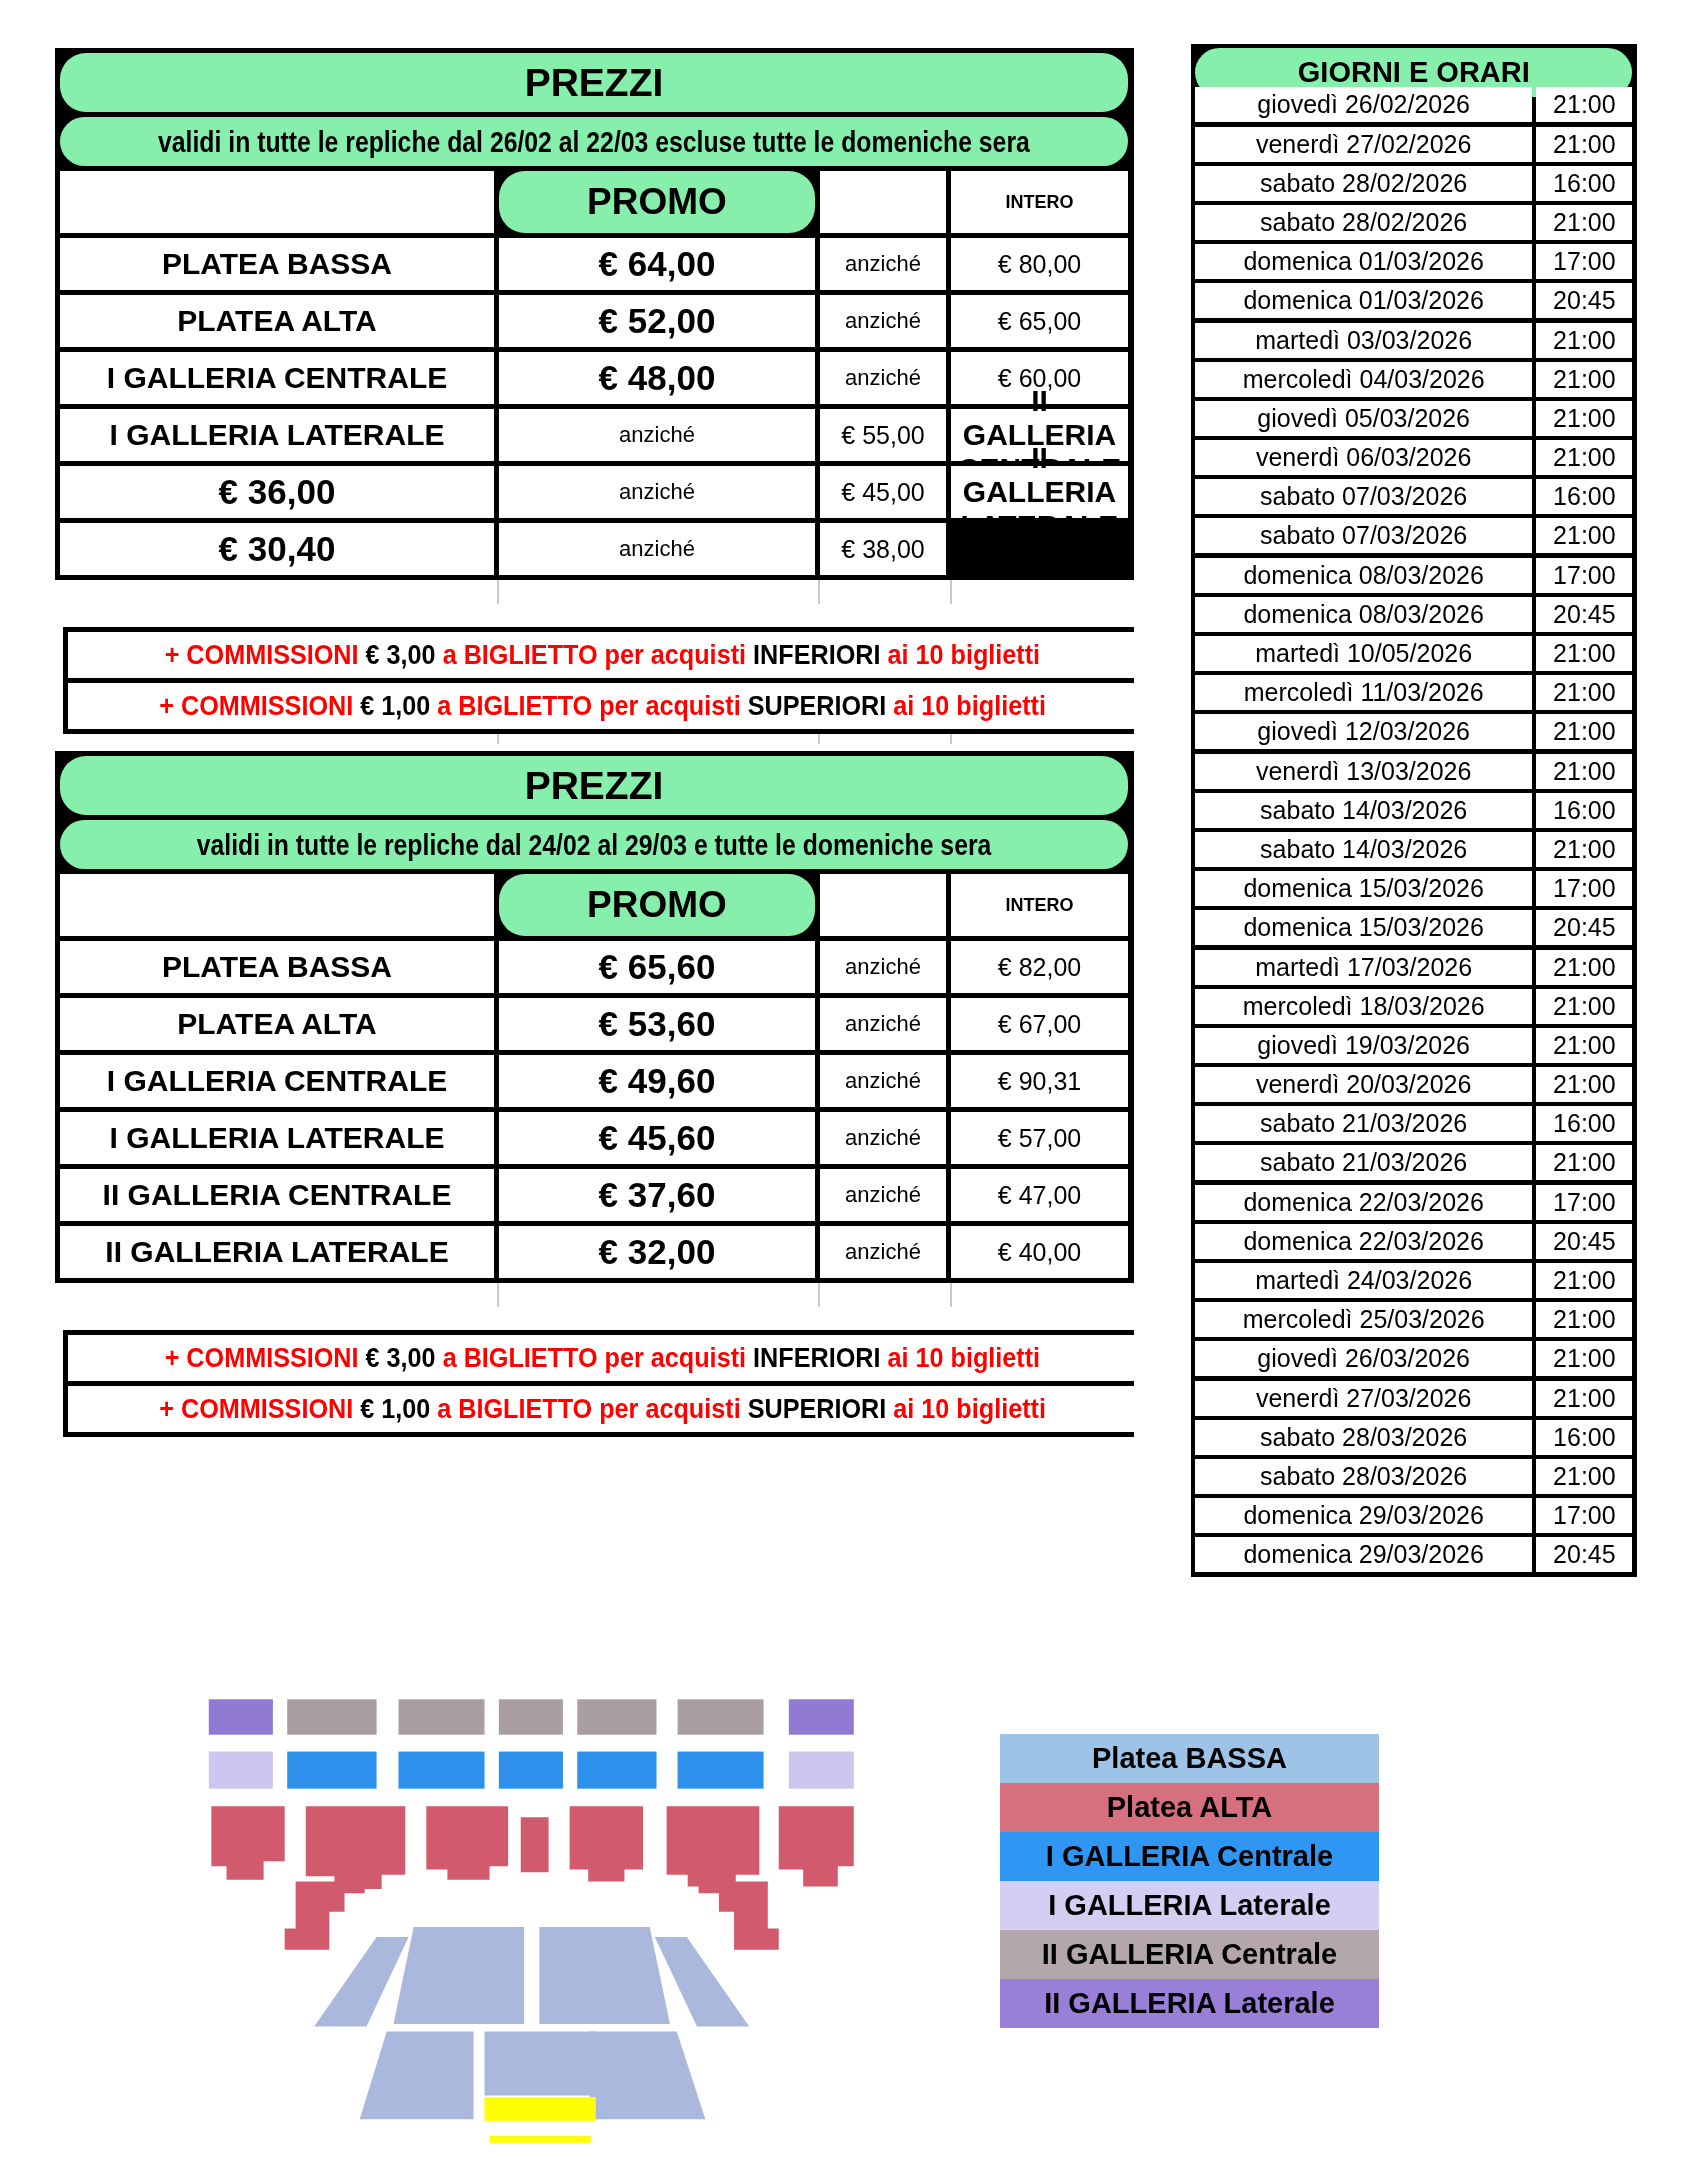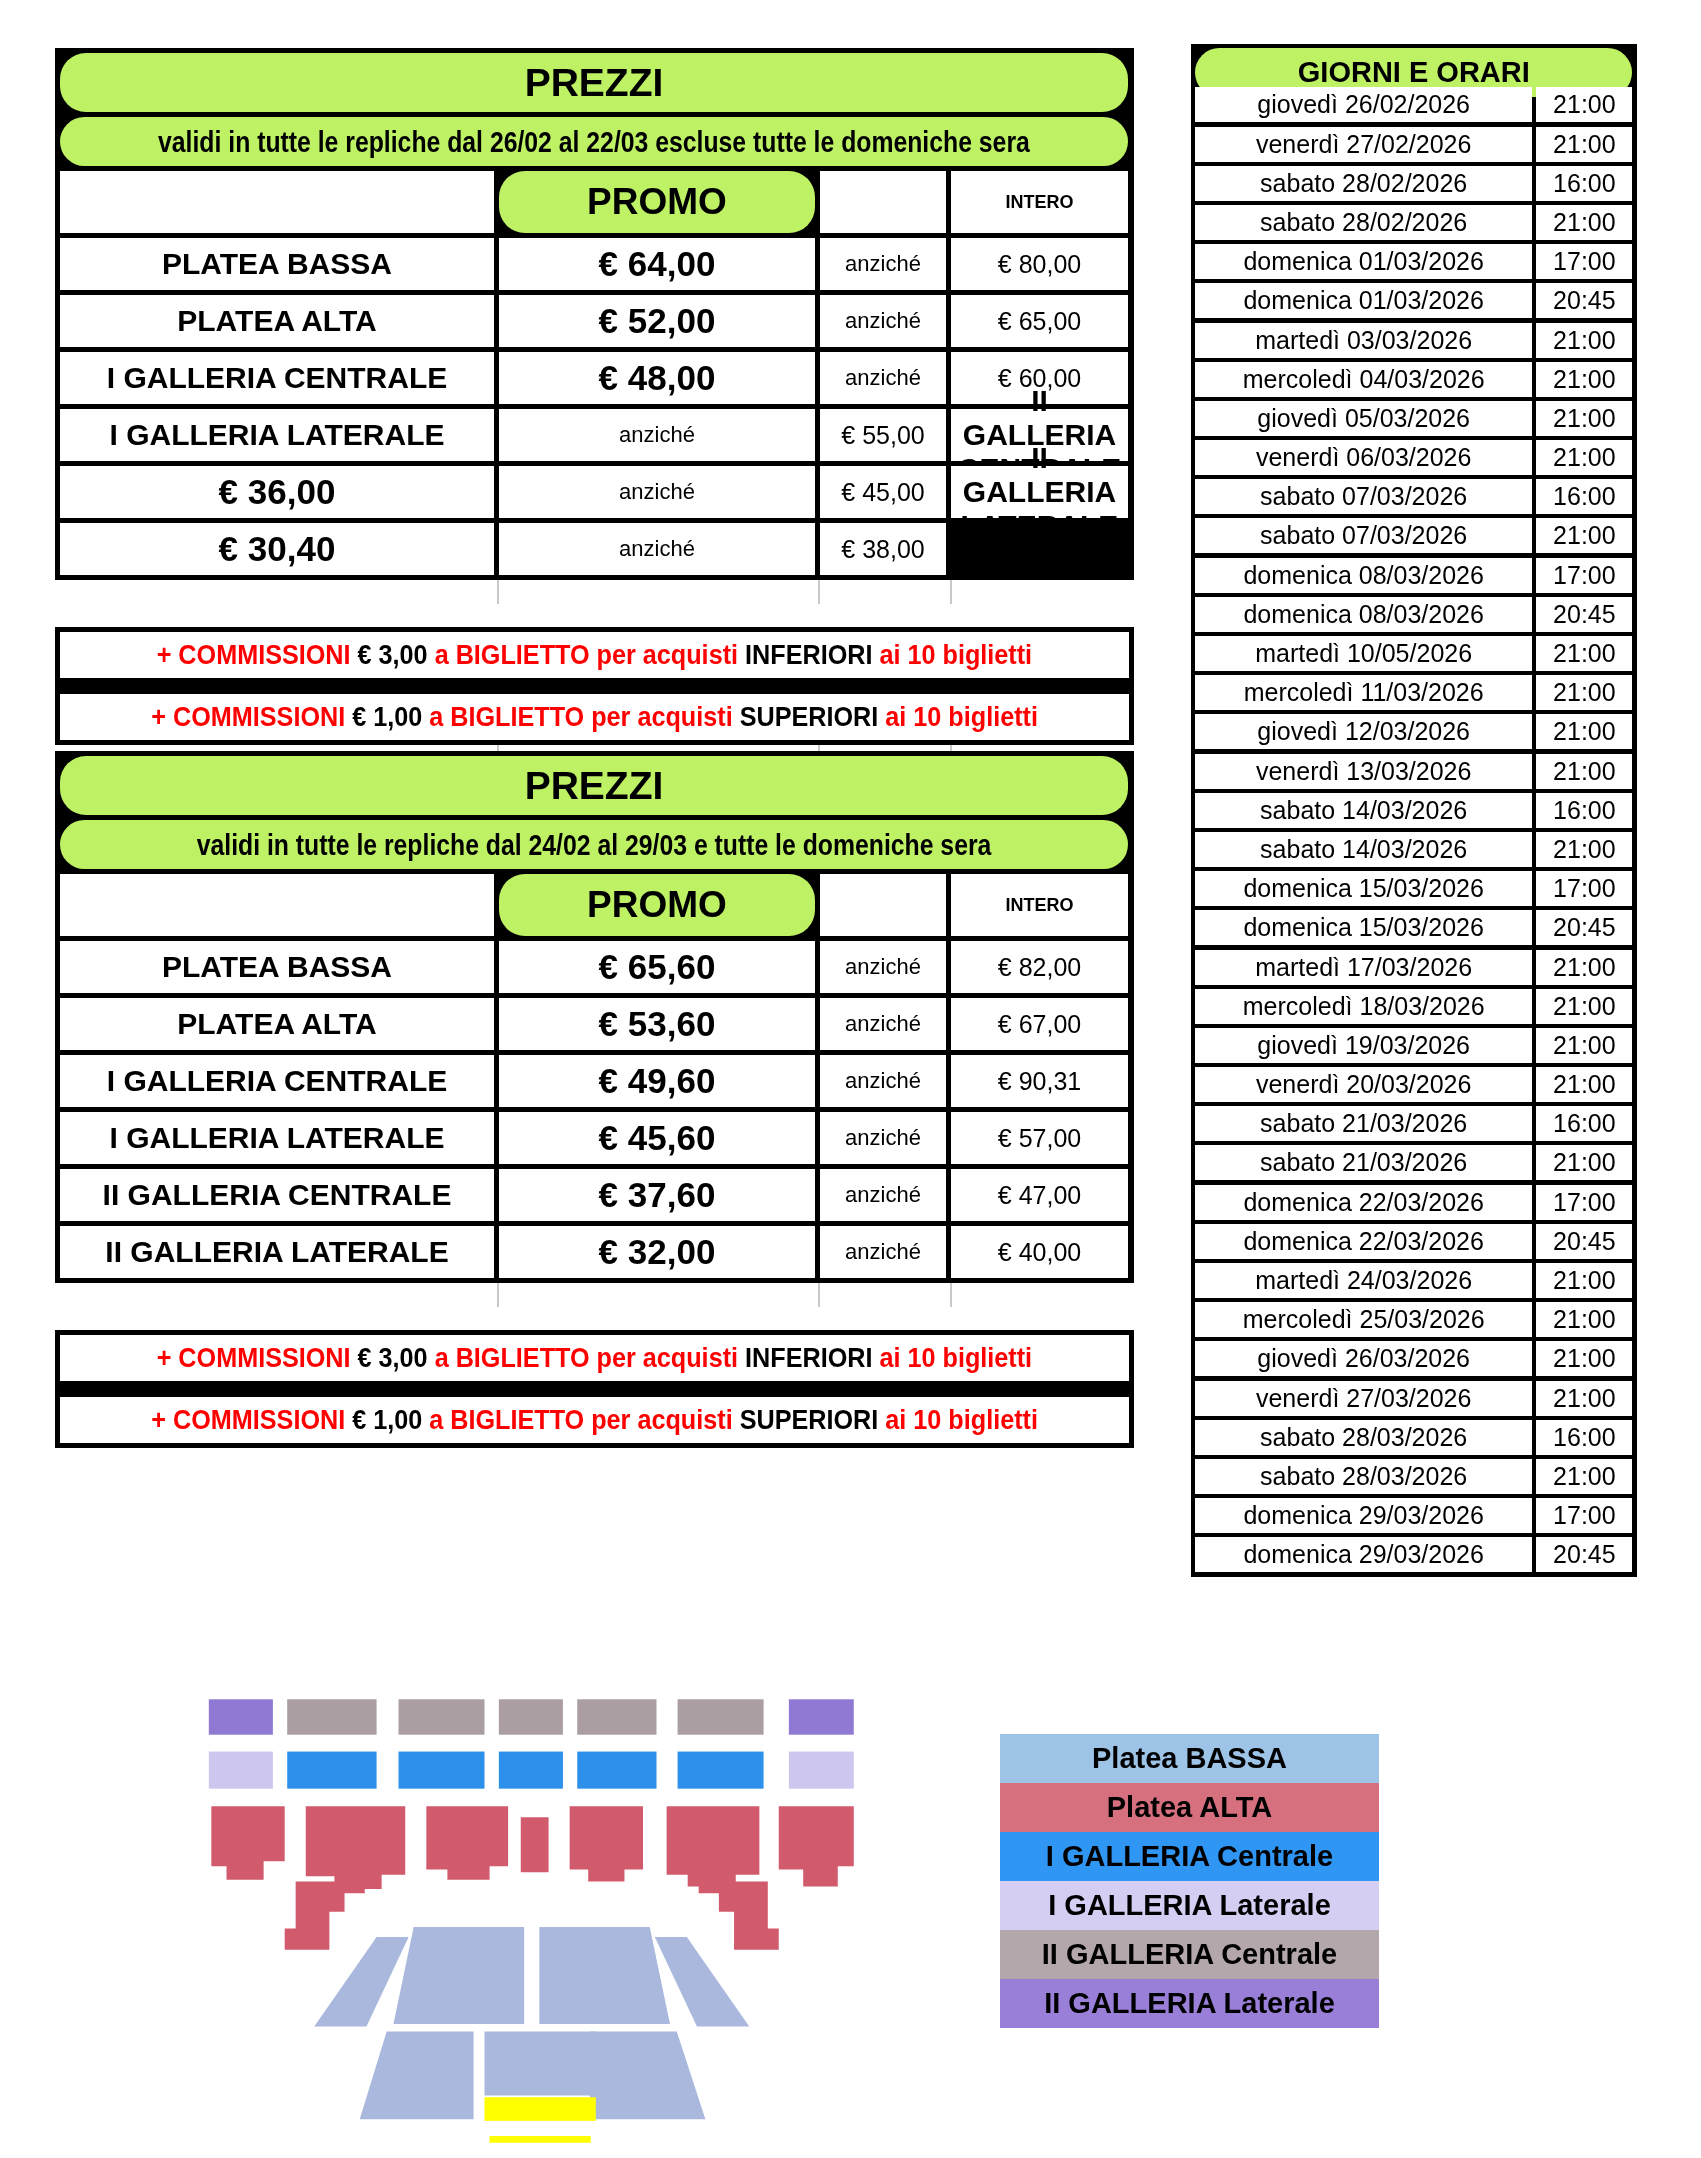--- a/index.html
+++ b/index.html
@@ -10,25 +10,25 @@
   
   .price-table{position:absolute;left:55px;width:1079px;}
   .pt1{top:48px;}
   .pt2{top:751px;}
   .pt-grid{
     display:grid;background:#000;padding:5px;gap:5px;
     grid-template-columns:434px 316px 126px 177px;
     grid-template-rows:59px 49px 62px repeat(6,52px);
   }
   .comm-grid{
-    display:grid;background:#000;padding:5px;gap:16px;
-    grid-template-columns:1069px;grid-auto-rows:46px;margin-top:23.6px;
+    display:grid;background:#000;padding:5px;gap:5px;
+    grid-template-columns:1069px;grid-auto-rows:46px;margin-top:23.6px;margin-left:8px;
   }
   .cell{background:#fff;display:flex;align-items:center;justify-content:center;text-align:center;}
-  .yellow{background:#bef264;border-radius:26px;}
+  .yellow{background:#86efac;border-radius:26px;}
   .span4{grid-column:1 / -1;}
   .t-title{font-size:39px;font-weight:700;}
   .t-sub{font-size:29.5px;font-weight:700;}
   .squeeze{display:inline-block;transform:scaleX(0.84);transform-origin:50% 50%;white-space:nowrap;}
   .squeeze-sm{display:inline-block;transform:scaleX(0.9);transform-origin:50% 50%;white-space:nowrap;}
   .h-promo{font-size:37px;font-weight:700;}
   .h-intero{font-size:18px;font-weight:700;}
   .cat{font-size:30px;font-weight:700;}
   .promo-val{font-size:35px;font-weight:700;}
   .anz{font-size:22px;font-weight:400;}

